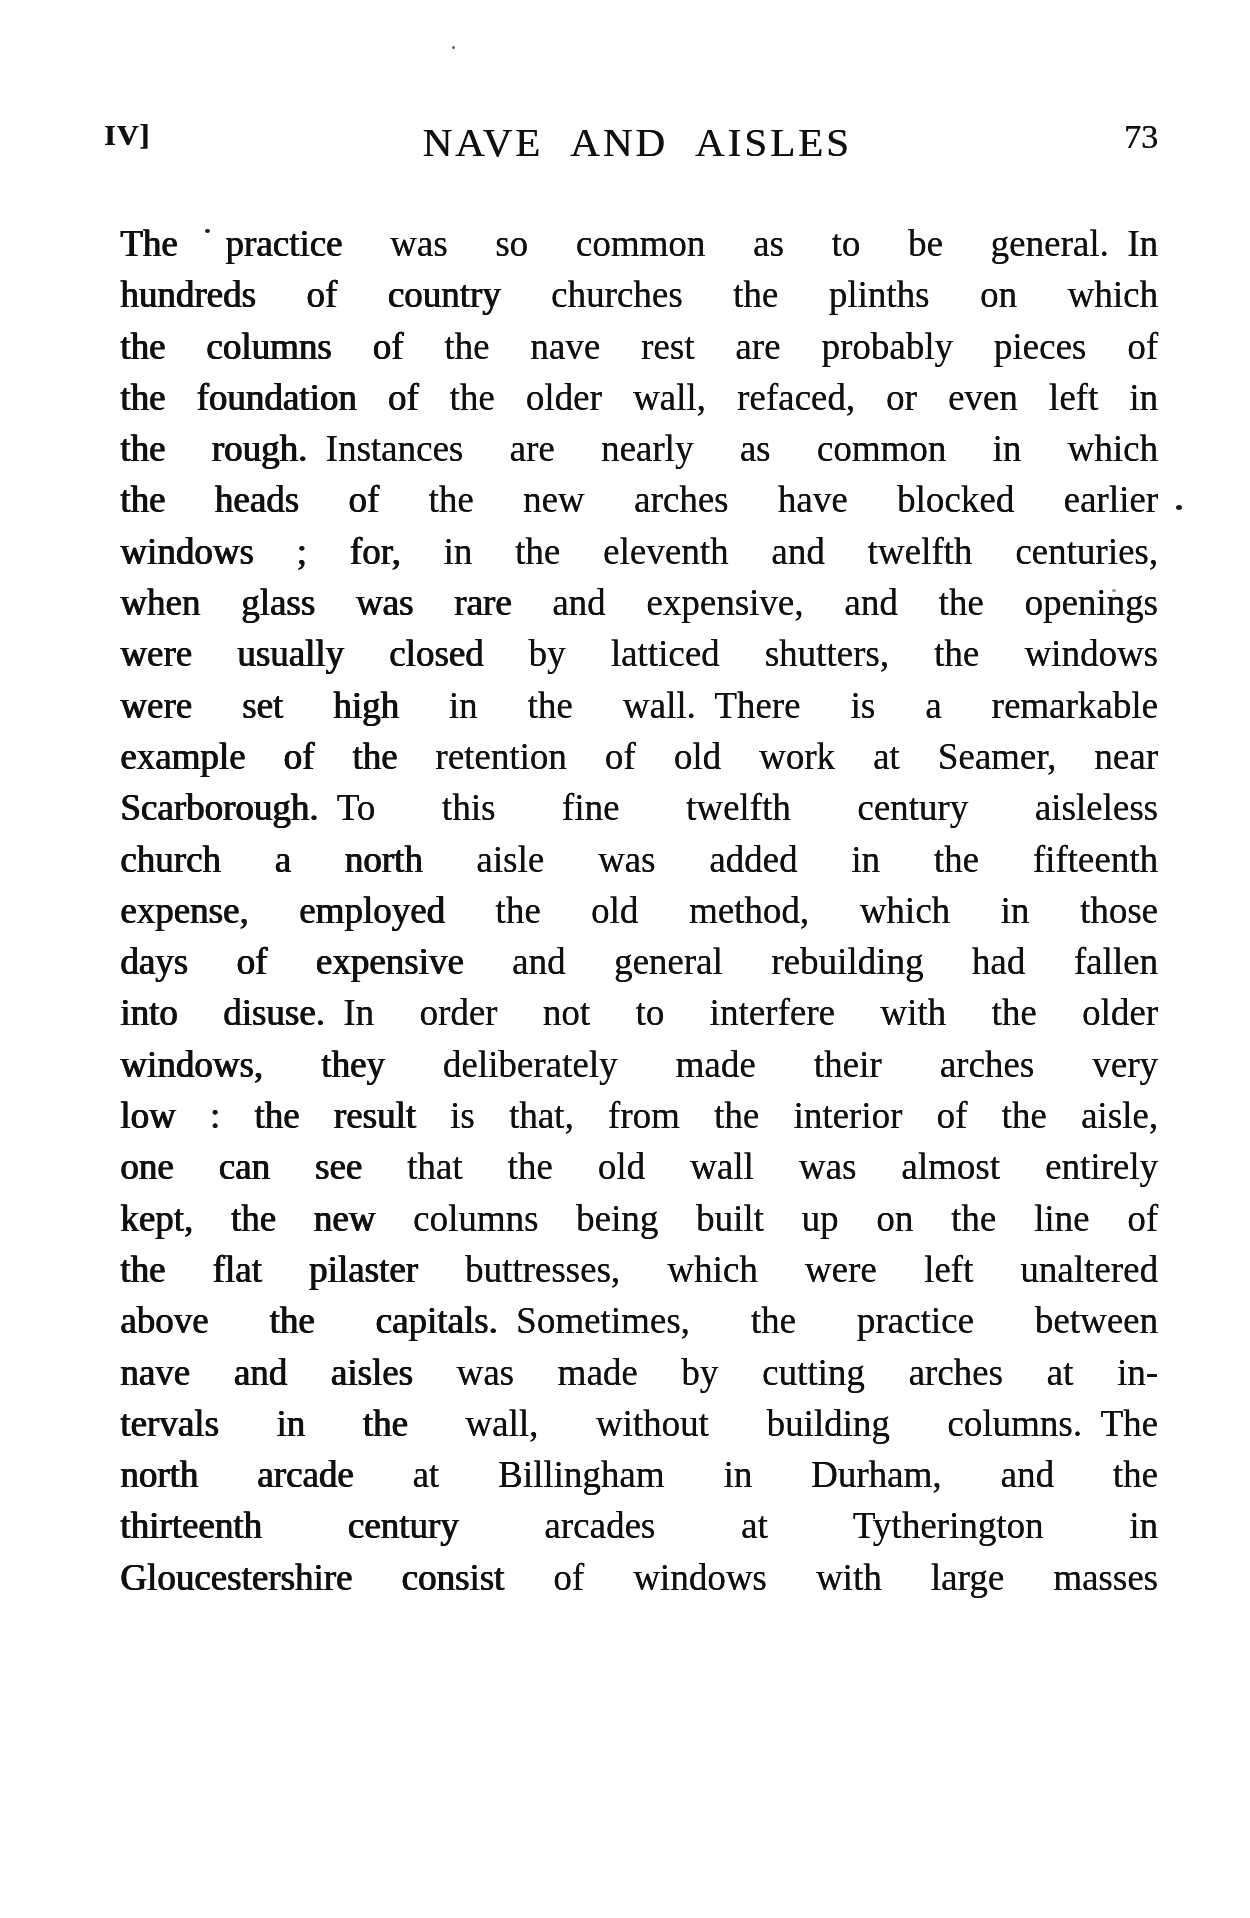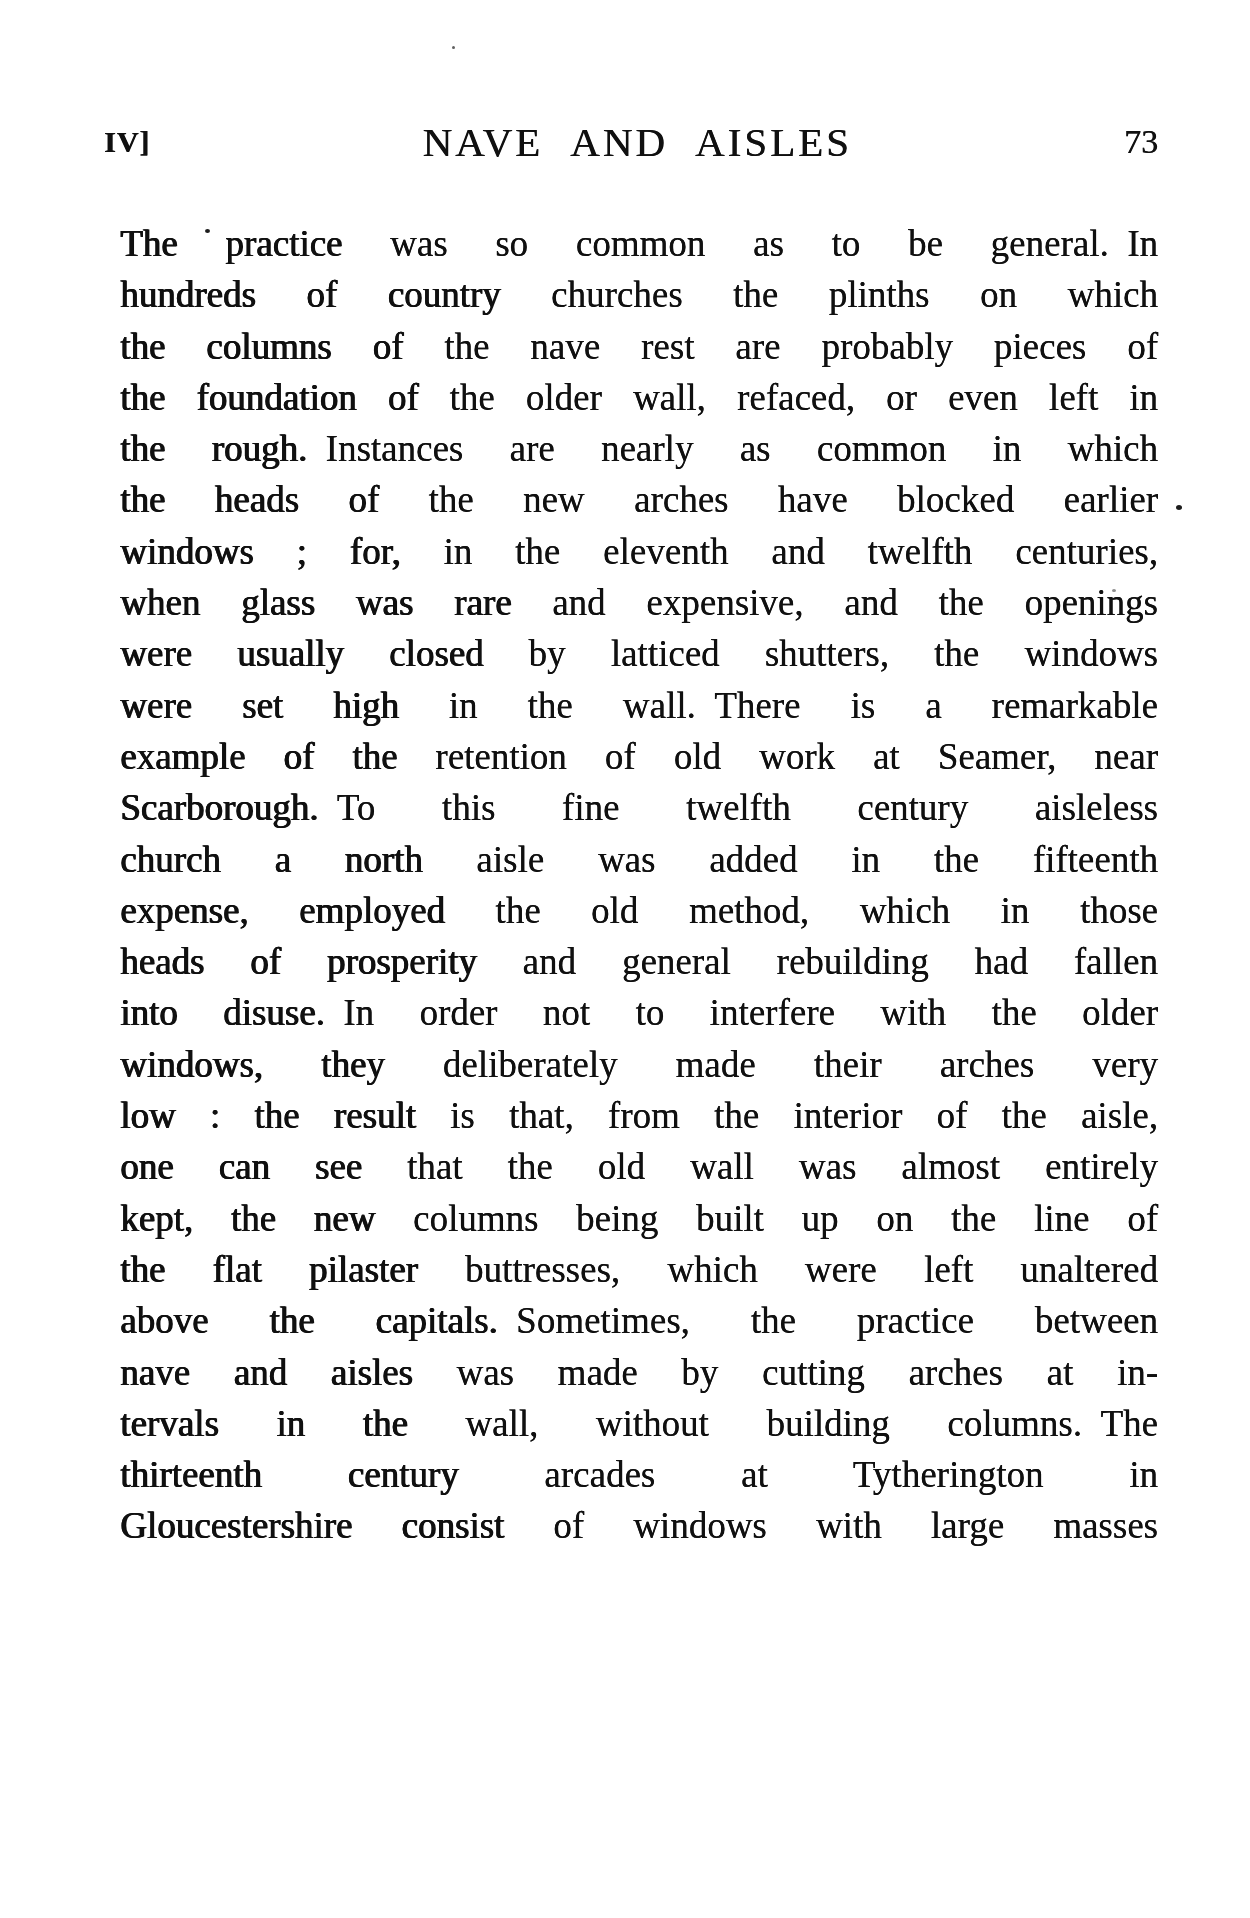--- a/index.html
+++ b/index.html
@@ -11,21 +11,21 @@
     color: var(--ink, #101010);
     font-family: "Liberation Serif", "DejaVu Serif", serif;
     overflow: hidden;
   }
   .header {
     position: absolute;
     left: 104px;
     right: 92px;
     top: 118px;
     display: flex;
-    align-items: center;
+    align-items: flex-start;
   }
   .chapter-sig {
     font-size: 30px;
     font-weight: bold;
     letter-spacing: 1px;
     text-shadow: 0.5px 0 currentColor;
   }
   .running-title {
     flex: 1;
     text-align: center;
@@ -81,30 +81,31 @@
       <div class="line"><span class="heavy">the rough.</span><span class="rest"> Instances are nearly as common in which</span></div>
       <div class="line"><span class="heavy">the heads of</span><span class="rest"> the new arches have blocked earlier</span></div>
       <div class="line"><span class="heavy">windows ; for,</span><span class="rest"> in the eleventh and twelfth centuries,</span></div>
       <div class="line"><span class="heavy">when glass was rare</span><span class="rest"> and expensive, and the openings</span></div>
       <div class="line"><span class="heavy">were usually closed</span><span class="rest"> by latticed shutters, the windows</span></div>
       <div class="line"><span class="heavy">were set high</span><span class="rest"> in the wall. There is a remarkable</span></div>
       <div class="line"><span class="heavy">example of the</span><span class="rest"> retention of old work at Seamer, near</span></div>
       <div class="line"><span class="heavy">Scarborough.</span><span class="rest"> To this fine twelfth century aisleless</span></div>
       <div class="line"><span class="heavy">church a north</span><span class="rest"> aisle was added in the fifteenth</span></div>
       <div class="line"><span class="heavy">expense, employed</span><span class="rest"> the old method, which in those</span></div>
-      <div class="line"><span class="heavy">heads of prosperity</span><span class="rest"> and general rebuilding had fallen</span></div>
+      <div class="line"><span class="heavy">days of expensive</span><span class="rest"> and general rebuilding had fallen</span></div>
       <div class="line"><span class="heavy">into disuse.</span><span class="rest"> In order not to interfere with the older</span></div>
       <div class="line"><span class="heavy">windows, they</span><span class="rest"> deliberately made their arches very</span></div>
       <div class="line"><span class="heavy">low : the result</span><span class="rest"> is that, from the interior of the aisle,</span></div>
       <div class="line"><span class="heavy">one can see</span><span class="rest"> that the old wall was almost entirely</span></div>
       <div class="line"><span class="heavy">kept, the new</span><span class="rest"> columns being built up on the line of</span></div>
       <div class="line"><span class="heavy">the flat pilaster</span><span class="rest"> buttresses, which were left unaltered</span></div>
       <div class="line"><span class="heavy">above the capitals.</span><span class="rest"> Sometimes, the practice between</span></div>
       <div class="line"><span class="heavy">nave and aisles</span><span class="rest"> was made by cutting arches at in-</span></div>
       <div class="line"><span class="heavy">tervals in the</span><span class="rest"> wall, without building columns. The</span></div>
+      <div class="line"><span class="heavy">north arcade</span><span class="rest"> at Billingham in Durham, and the</span></div>
       <div class="line"><span class="heavy">thirteenth century</span><span class="rest"> arcades at Tytherington in</span></div>
       <div class="line"><span class="heavy">Gloucestershire consist</span><span class="rest"> of windows with large masses</span></div>
     </div>
 
   <span class="speck speck-1"></span>
   <span class="speck speck-2"></span>
   <span class="speck speck-3"></span>
   <span class="speck speck-4"></span>
 
 </div>

